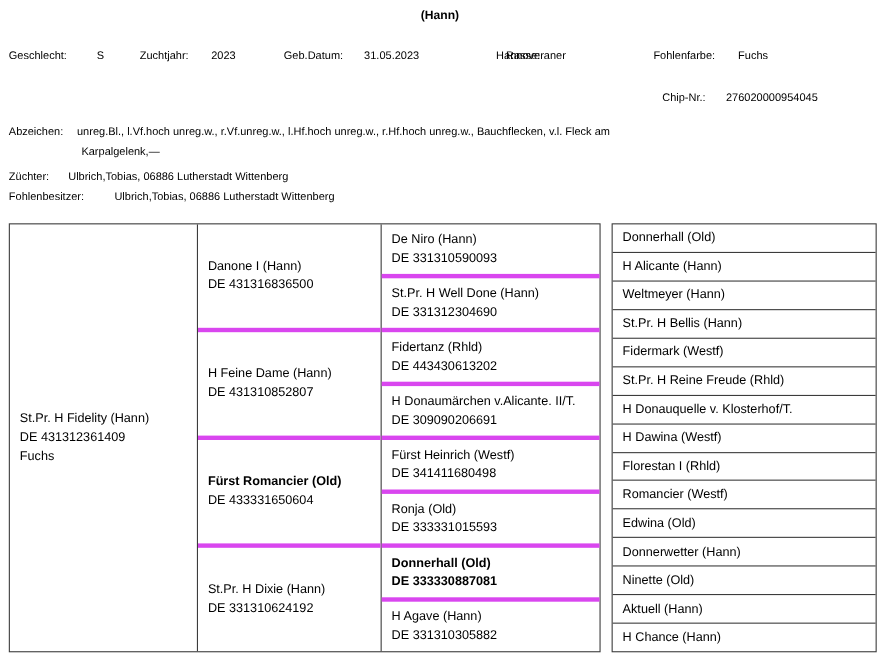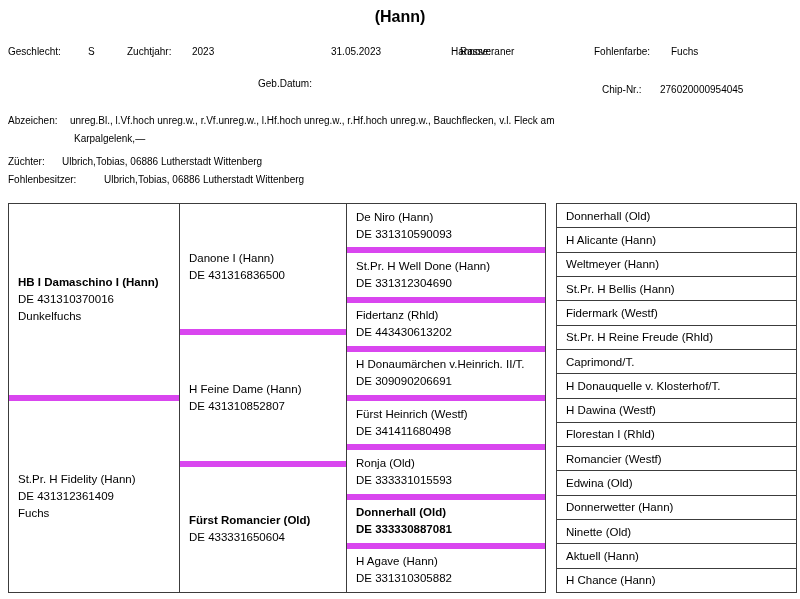--- a/index.html
+++ b/index.html
@@ -7,42 +7,42 @@
     position:relative;
     width:800px;height:599px;
     font-family:"Liberation Sans","DejaVu Sans",sans-serif;
     color:#000;
     overflow:hidden;
   }
   .abs{position:absolute;white-space:nowrap;}
   .title{
     left:0;right:0;top:8px;
     text-align:center;
-    font-size:16px;font-weight:bold;
+    font-size:11px;font-weight:bold;
   }
   .f12{font-size:10px;}
   
   .ped-main{
     position:absolute;left:8px;top:203px;
     width:538px;height:390px;
     border:1px solid #3c3c3c;
     box-sizing:border-box;
     display:flex;
   }
   .ped-col{display:flex;flex-direction:column;box-sizing:border-box;}
   .col1{width:171px;border-right:1px solid #3c3c3c;}
   .col2{width:167px;border-right:1px solid #3c3c3c;}
   .col3{flex:1;}
   .ped-cell{
     flex:1;
     box-sizing:border-box;
     display:flex;flex-direction:column;justify-content:center;
     padding-left:9px;padding-right:4px;
     font-size:11.5px;line-height:17px;
-    border-bottom:6px solid #d946ef;
+    border-bottom:4px solid #d946ef;
     overflow:hidden;
   }
   .ped-col .ped-cell:last-child{border-bottom:none;}
   .ped-gen4{
     position:absolute;left:556px;top:203px;
     width:241px;height:390px;
     border:1px solid #3c3c3c;
     box-sizing:border-box;
     display:flex;flex-direction:column;
   }
@@ -61,21 +61,21 @@
 </style>
 </head>
 <body>
 
 <div class="abs title">(Hann)</div>
 
 <div class="abs f12" style="left:8px;top:46px;">Geschlecht:</div>
 <div class="abs f12" style="left:88px;top:46px;">S</div>
 <div class="abs f12" style="left:127px;top:46px;">Zuchtjahr:</div>
 <div class="abs f12" style="left:192px;top:46px;">2023</div>
-<div class="abs f12" style="left:258px;top:46px;margin-top:32px;">Geb.Datum:</div>
+<div class="abs f12" style="left:258px;top:46px;">Geb.Datum:</div>
 <div class="abs f12" style="left:331px;top:46px;">31.05.2023</div>
 <div class="abs f12" style="left:428px;top:46px;margin-left:32px;">Rasse:</div>
 <div class="abs f12" style="left:451px;top:46px;">Hannoveraner</div>
 <div class="abs f12" style="left:594px;top:46px;">Fohlenfarbe:</div>
 <div class="abs f12" style="left:671px;top:46px;">Fuchs</div>
 
 <div class="abs f12" style="left:602px;top:84px;">Chip-Nr.:</div>
 <div class="abs f12" style="left:660px;top:84px;">276020000954045</div>
 
 <div class="abs f12" style="left:8px;top:115px;">Abzeichen:</div>
@@ -84,61 +84,60 @@
 
 <div class="abs f12" style="left:8px;top:156px;">Züchter:</div>
 <div class="abs f12" style="left:62px;top:156px;">Ulbrich,Tobias, 06886 Lutherstadt Wittenberg</div>
 <div class="abs f12" style="left:8px;top:174px;">Fohlenbesitzer:</div>
 <div class="abs f12" style="left:104px;top:174px;">Ulbrich,Tobias, 06886 Lutherstadt Wittenberg</div>
 
 <div class="ped-main">
 
   <div class="ped-col col1">
     <div class="ped-cell">
-      <span class="nm bold">HB I Damaschino I (Hann)</span>
-      <span class="nm">DE 431310370016</span>
-      <span class="nm">Dunkelfuchs</span>
-    </div>
-    <div class="ped-cell">
       <span class="nm">St.Pr. H Fidelity (Hann)</span>
       <span class="nm">DE 431312361409</span>
       <span class="nm">Fuchs</span>
     </div>
   </div>
 
   <div class="ped-col col2">
     <div class="ped-cell">
       <span class="nm">Danone I (Hann)</span>
       <span class="nm">DE 431316836500</span>
     </div>
     <div class="ped-cell">
       <span class="nm">H Feine Dame (Hann)</span>
       <span class="nm">DE 431310852807</span>
     </div>
     <div class="ped-cell">
       <span class="nm bold">Fürst Romancier (Old)</span>
       <span class="nm">DE 433331650604</span>
     </div>
+    <div class="ped-cell">
+      <span class="nm">St.Pr. H Dixie (Hann)</span>
+      <span class="nm">DE 331310624192</span>
+    </div>
   </div>
 
   <div class="ped-col col3">
     <div class="ped-cell">
       <span class="nm">De Niro (Hann)</span>
       <span class="nm">DE 331310590093</span>
     </div>
     <div class="ped-cell">
       <span class="nm">St.Pr. H Well Done (Hann)</span>
       <span class="nm">DE 331312304690</span>
     </div>
     <div class="ped-cell">
       <span class="nm">Fidertanz (Rhld)</span>
       <span class="nm">DE 443430613202</span>
     </div>
     <div class="ped-cell">
-      <span class="nm">H Donaumärchen v.Heinrich. II/T.</span>
+      <span class="nm">H Donaumärchen v.Alicante. II/T.</span>
       <span class="nm">DE 309090206691</span>
     </div>
     <div class="ped-cell">
       <span class="nm">Fürst Heinrich (Westf)</span>
       <span class="nm">DE 341411680498</span>
     </div>
     <div class="ped-cell">
       <span class="nm">Ronja (Old)</span>
       <span class="nm">DE 333331015593</span>
     </div>
@@ -153,21 +152,20 @@
   </div>
 </div>
 
 <div class="ped-gen4">
   <div class="gen4-cell">Donnerhall (Old)</div>
   <div class="gen4-cell">H Alicante (Hann)</div>
   <div class="gen4-cell">Weltmeyer (Hann)</div>
   <div class="gen4-cell">St.Pr. H Bellis (Hann)</div>
   <div class="gen4-cell">Fidermark (Westf)</div>
   <div class="gen4-cell">St.Pr. H Reine Freude (Rhld)</div>
-  <div class="gen4-cell">Caprimond/T.</div>
   <div class="gen4-cell">H Donauquelle v. Klosterhof/T.</div>
   <div class="gen4-cell">H Dawina (Westf)</div>
   <div class="gen4-cell">Florestan I (Rhld)</div>
   <div class="gen4-cell">Romancier (Westf)</div>
   <div class="gen4-cell">Edwina (Old)</div>
   <div class="gen4-cell">Donnerwetter (Hann)</div>
   <div class="gen4-cell">Ninette (Old)</div>
   <div class="gen4-cell">Aktuell (Hann)</div>
   <div class="gen4-cell">H Chance (Hann)</div>
 </div>

